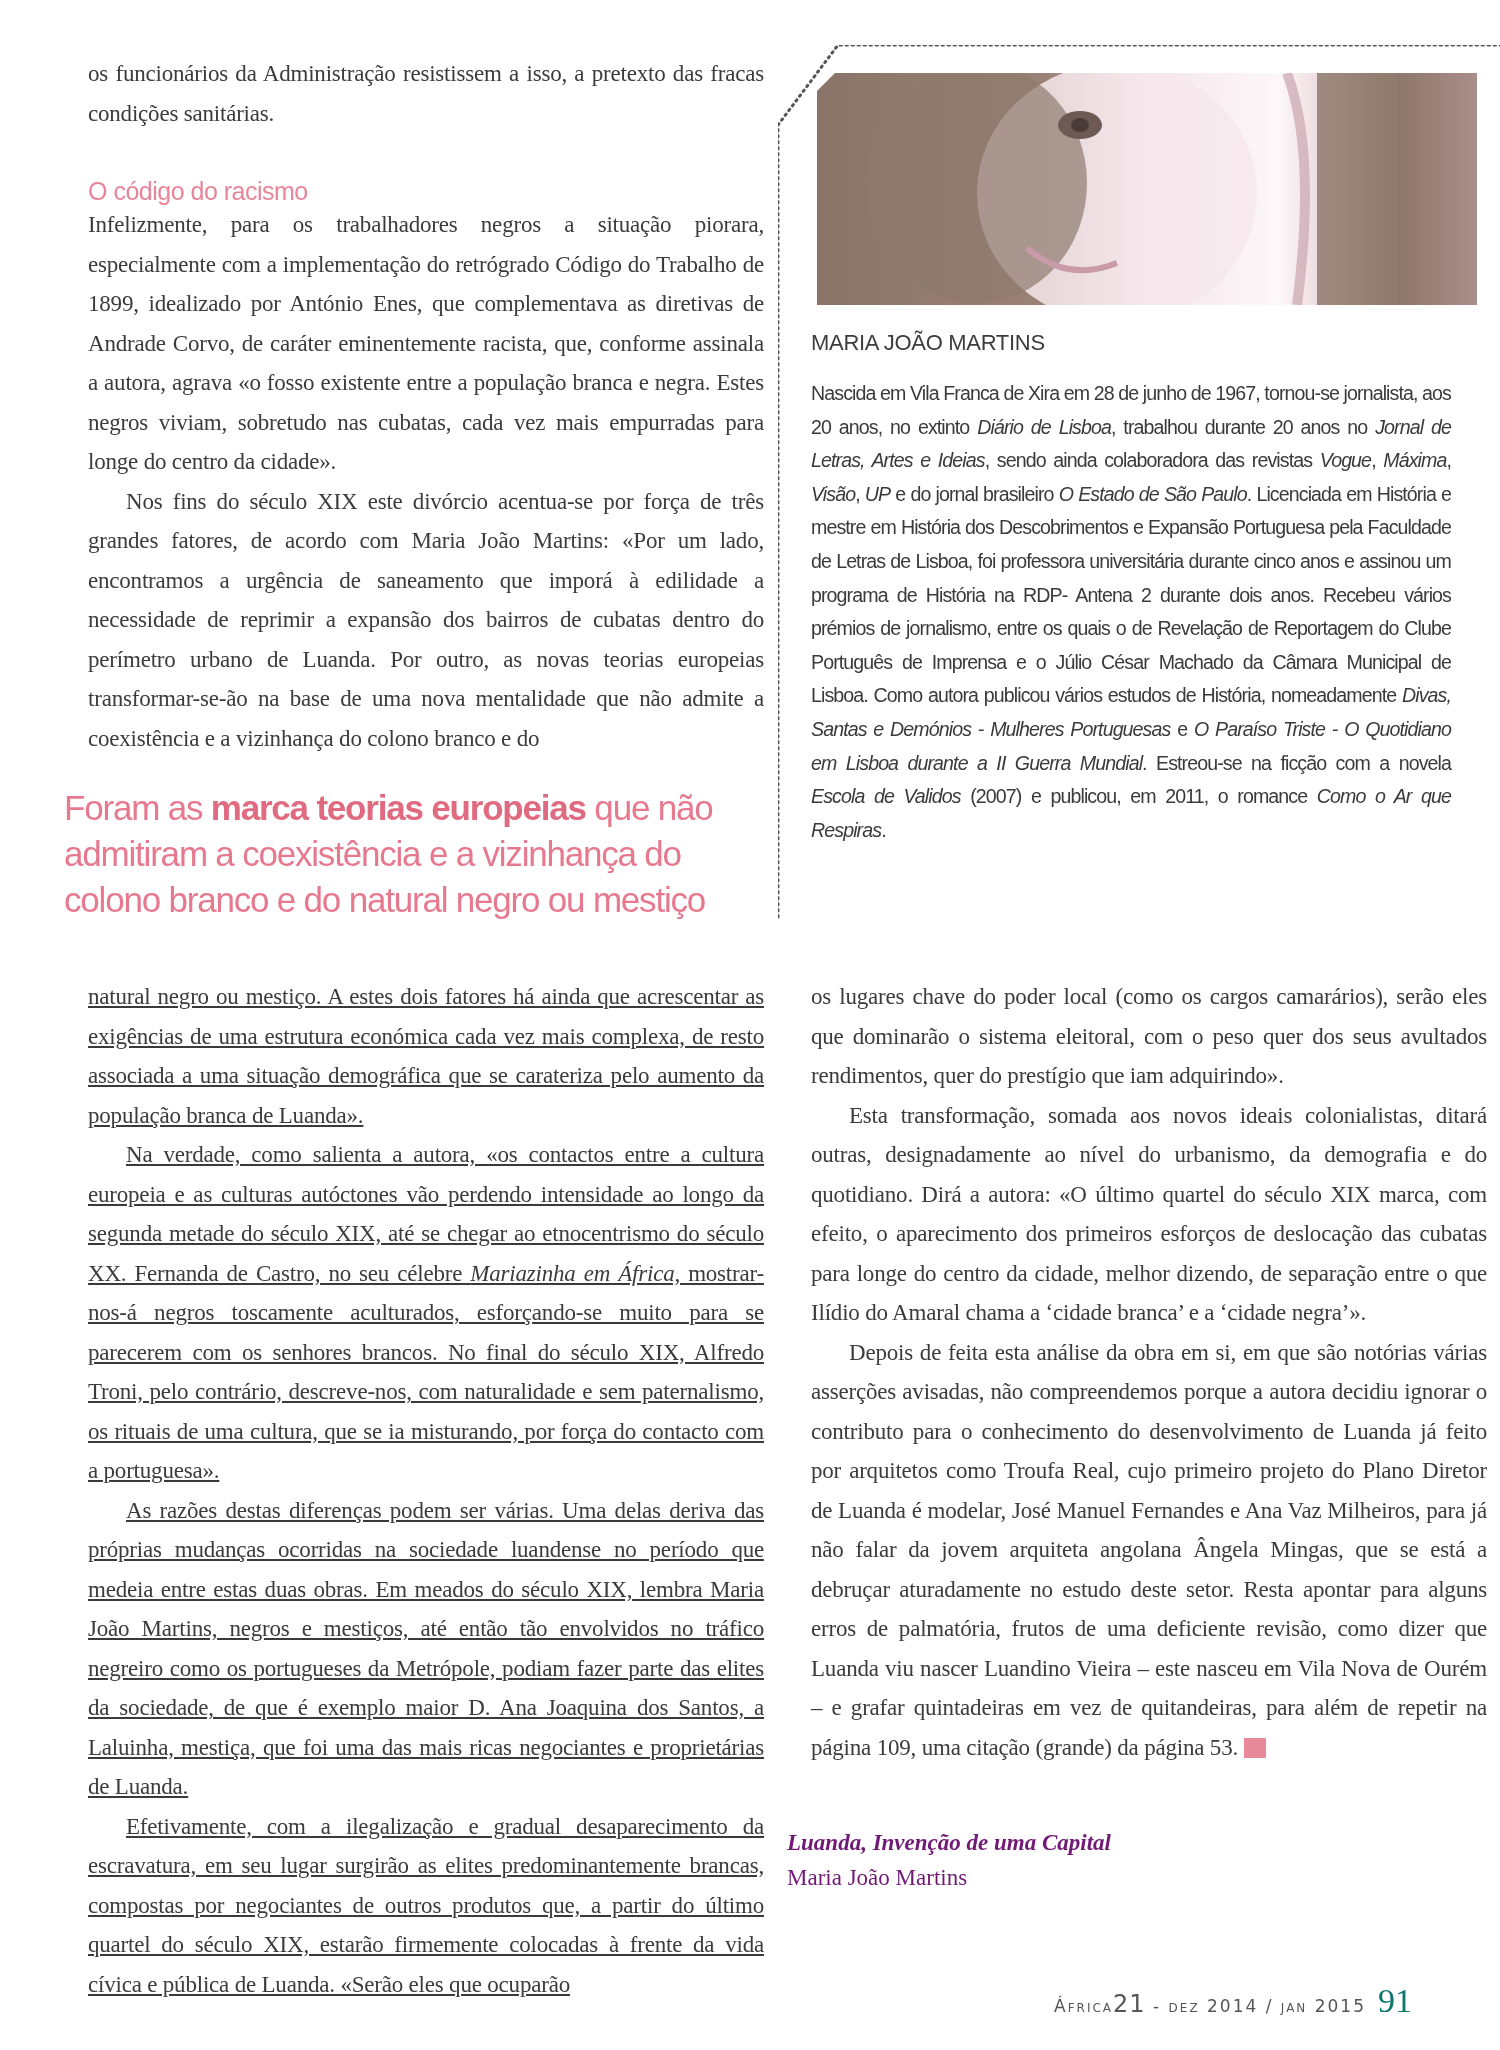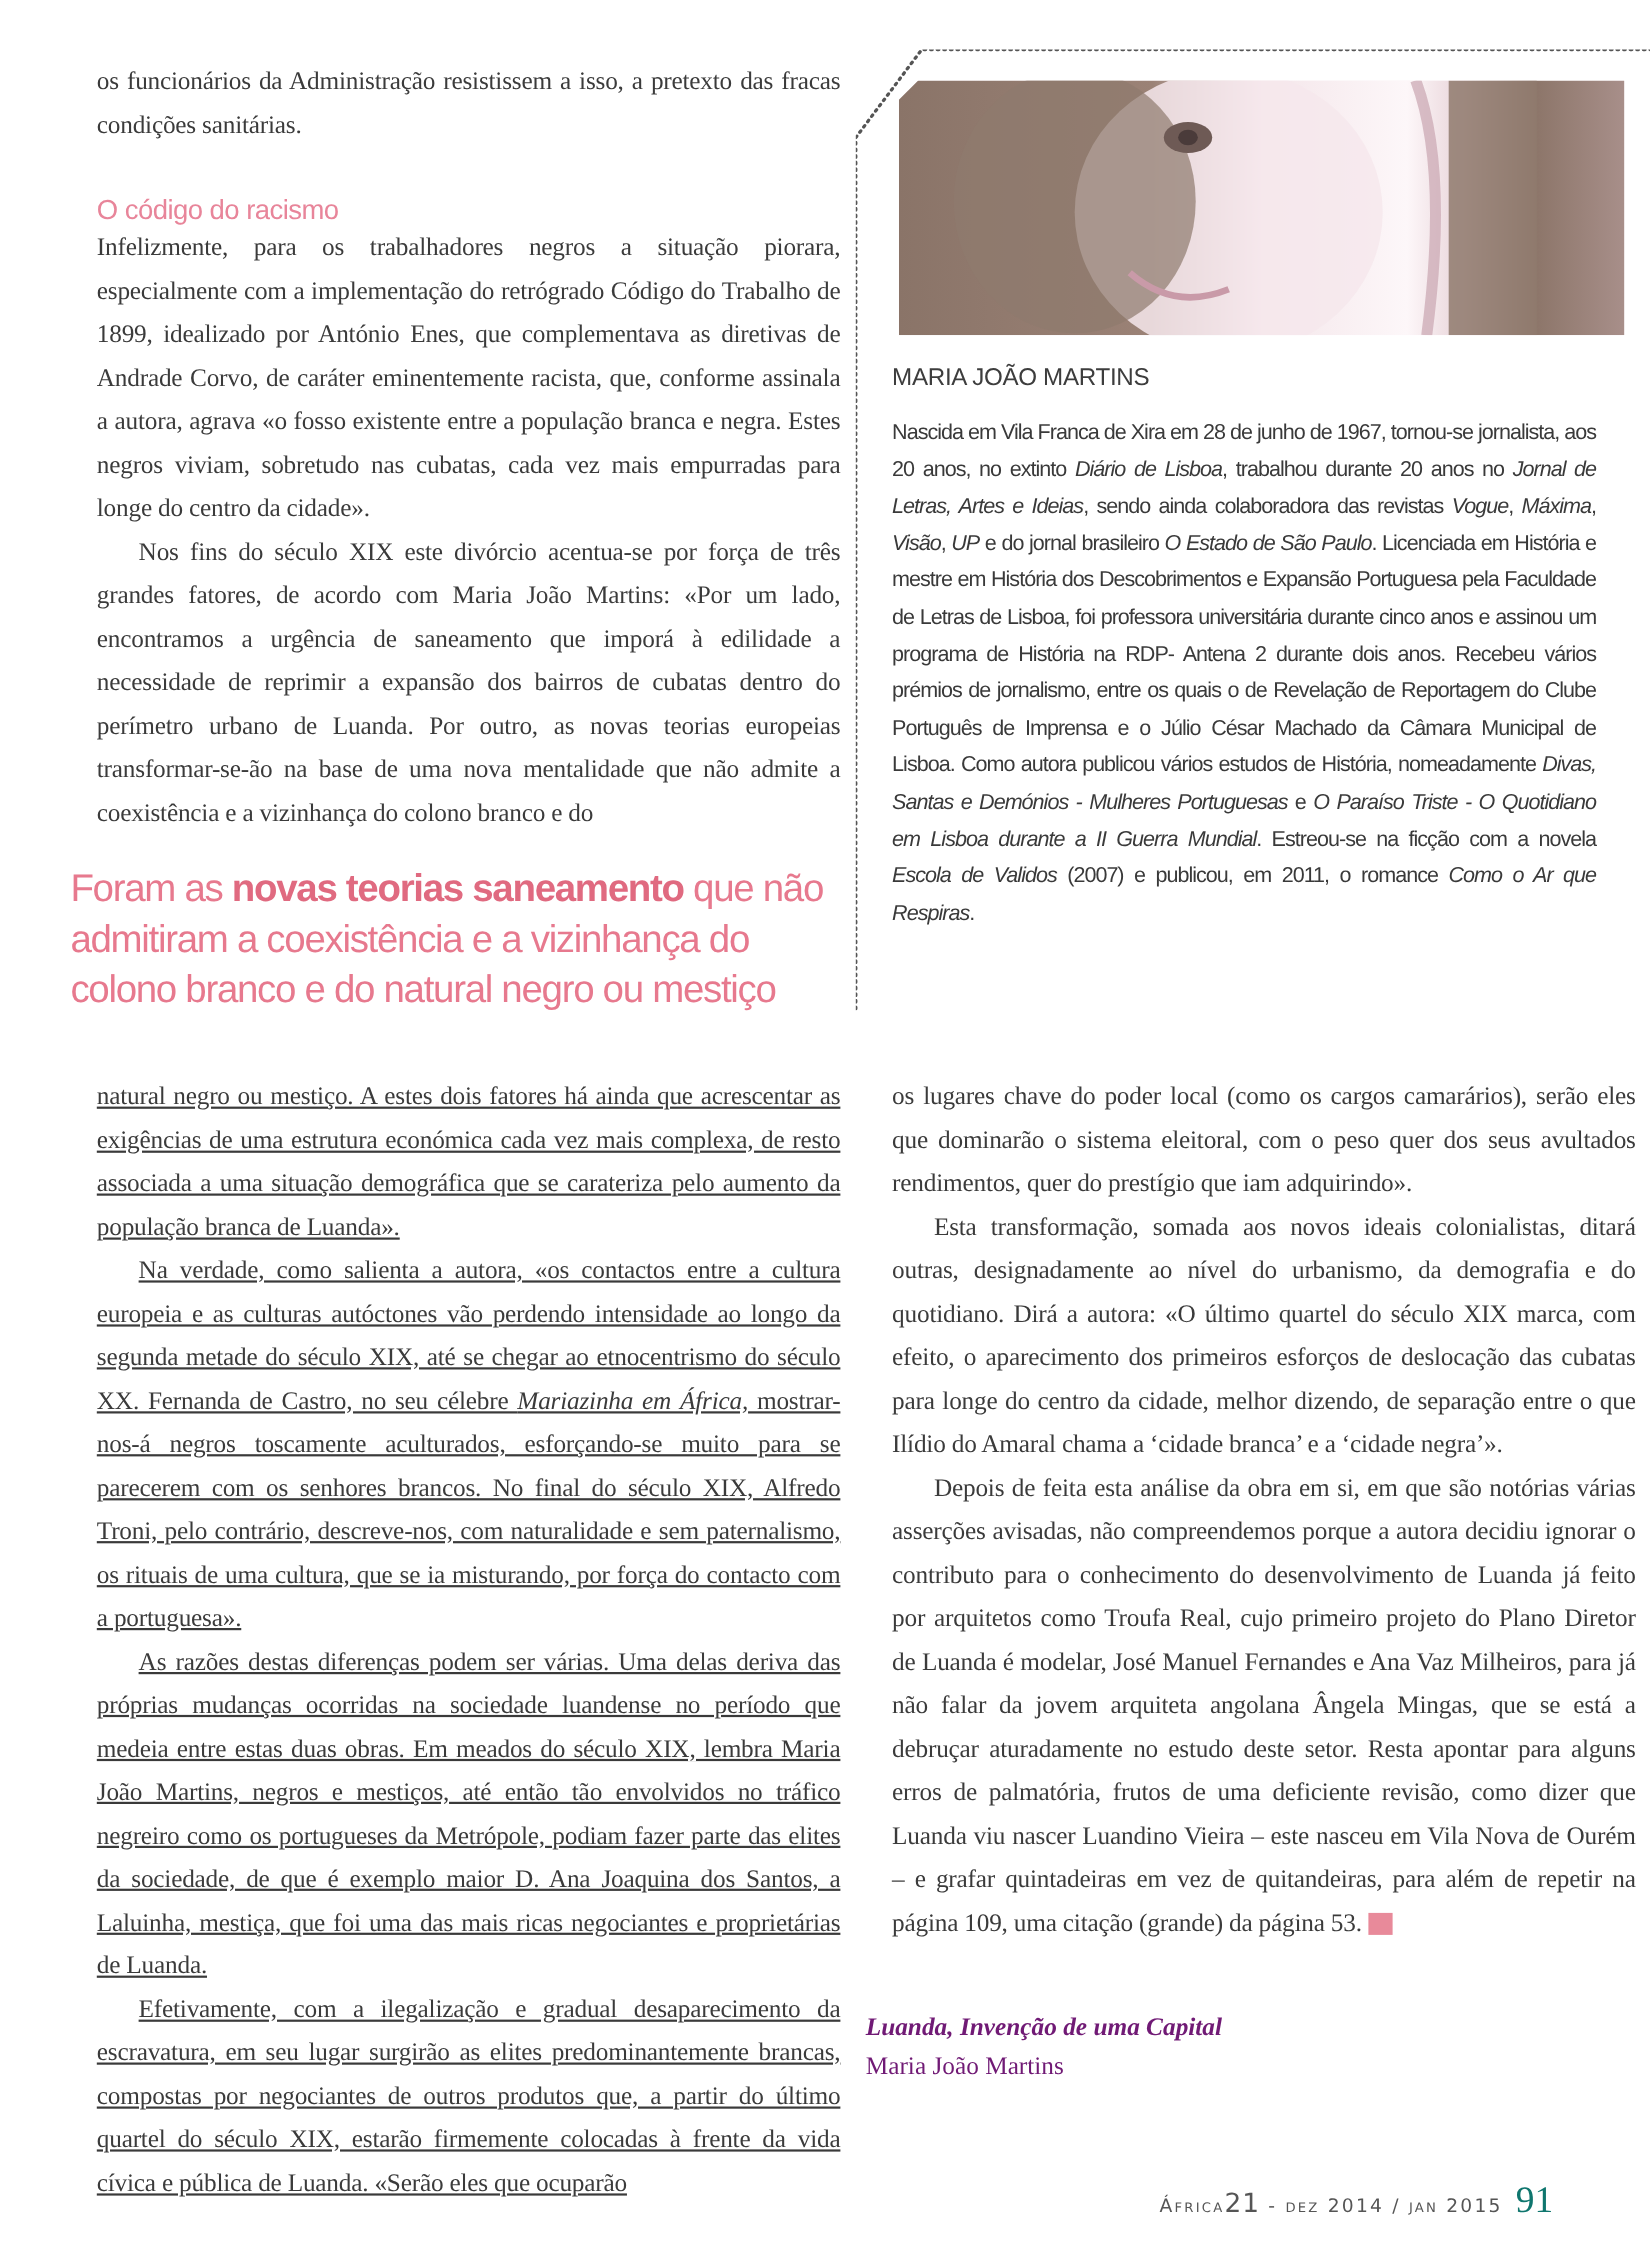--- a/index.html
+++ b/index.html
@@ -41,21 +41,21 @@
 </head>
 <body>
 
 <div id="col-left-top" class="col">
   <p>os funcionários da Administração resistissem a isso, a pretexto das fracas condições sanitárias.</p>
   <div class="subhead">O código do racismo</div>
   <p>Infelizmente, para os trabalhadores negros a situação piorara, especialmente com a implementação do retrógrado Código do Trabalho de 1899, idealizado por António Enes, que complementava as diretivas de Andrade Corvo, de caráter eminentemente racista, que, conforme assinala a autora, agrava «o fosso existente entre a população branca e negra. Estes negros viviam, sobretudo nas cubatas, cada vez mais empurradas para longe do centro da cidade».</p>
   <p class="indent">Nos fins do século XIX este divórcio acentua-se por força de três grandes fatores, de acordo com Maria João Martins: «Por um lado, encontramos a urgência de saneamento que imporá à edilidade a necessidade de reprimir a expansão dos bairros de cubatas dentro do perímetro urbano de Luanda. Por outro, as novas teorias europeias transformar-se-ão na base de uma nova mentalidade que não admite a coexistência e a vizinhança do colono branco e do</p>
 </div>
 
-<div id="pull-quote"><span>Foram as </span><b>novas teorias saneamento</b><span> que não admitiram a coexistência e a vizinhança do colono branco e do natural negro ou mestiço</span></div>
+<div id="pull-quote"><span>Foram as </span><b>marca teorias europeias</b><span> que não admitiram a coexistência e a vizinhança do colono branco e do natural negro ou mestiço</span></div>
 
 <div id="sidebar-frame">
   <svg width="730" height="880">
     <polyline points="0,872 0,80 60,0 730,0" fill="none" stroke="#555" stroke-width="3" stroke-dasharray="1.5,4.5" stroke-linecap="round"></polyline>
   </svg>
 </div>
 <div id="author-photo">
   <div class="bg"></div>
   <svg width="660" height="232" style="position:absolute;left:0;top:0">
     <defs>

